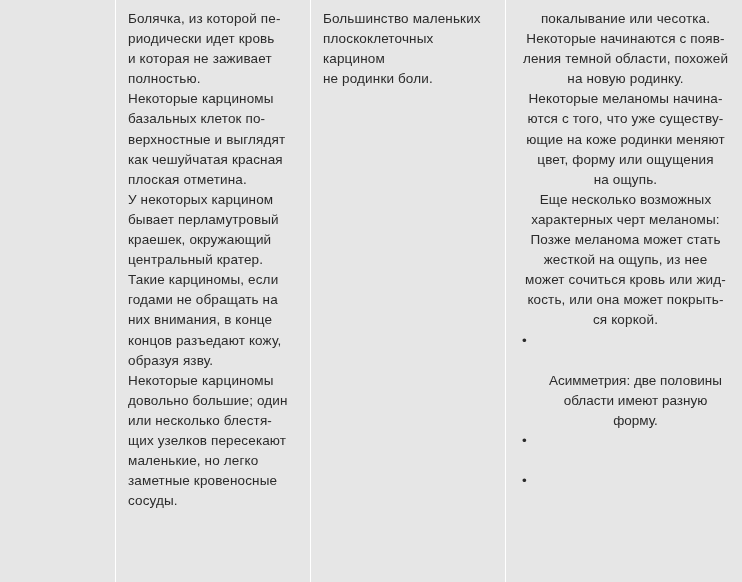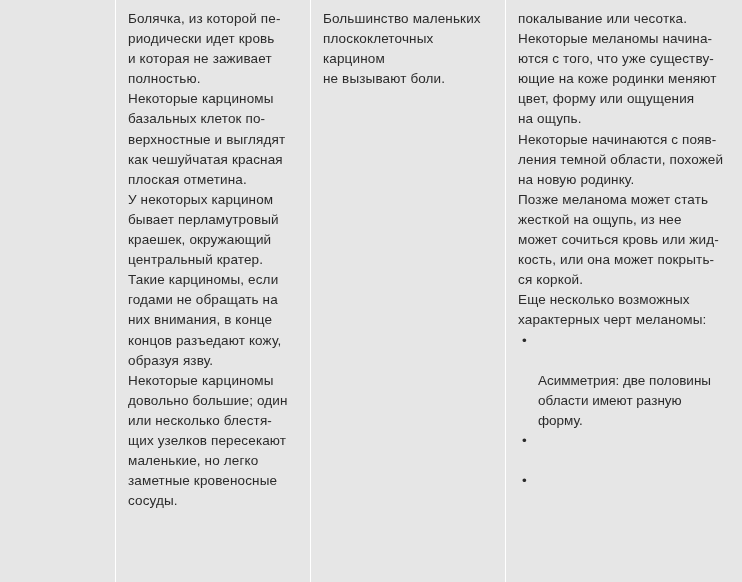--- a/index.html
+++ b/index.html
@@ -35,21 +35,21 @@
     align-self: stretch;
   }
   .col {
     background: #e6e6e6;
     box-sizing: border-box;
     padding: 9px 10px 0 12px;
     overflow: hidden;
   }
   .col-1 { width: 194px; flex: 0 0 194px; }
   .col-2 { width: 194px; flex: 0 0 194px; }
-  .col-3 { width: 237px; flex: 0 0 237px; }
+  .col-3 { width: 237px; flex: 0 0 237px; text-align: center; }
 
   .para {
     margin: 0;
     font-size: 13.5px;
     line-height: 20.1px;
     letter-spacing: 0.01em;
     white-space: pre-line;
     -webkit-font-smoothing: none;
   }
   .bullets {
@@ -108,42 +108,42 @@
 маленькие, но легко
 заметные кровеносные
 сосуды.</p>
   </div>
 
   <div class="divider"></div>
 
   <div class="col col-2">
     <p class="para">Большинство маленьких
 плоскоклеточных карцином
-не вызывают боли.</p>
+не родинки боли.</p>
   </div>
 
   <div class="divider"></div>
 
   <div class="col col-3">
     <p class="para">покалывание или чесотка.</p>
+    <p class="para">Некоторые начинаются с появ-
+ления темной области, похожей
+на новую родинку.</p>
     <p class="para">Некоторые меланомы начина-
 ются с того, что уже существу-
 ющие на коже родинки меняют
 цвет, форму или ощущения
 на ощупь.</p>
-    <p class="para">Некоторые начинаются с появ-
-ления темной области, похожей
-на новую родинку.</p>
+    <p class="para">Еще несколько возможных
+характерных черт меланомы:</p>
     <p class="para">Позже меланома может стать
 жесткой на ощупь, из нее
 может сочиться кровь или жид-
 кость, или она может покрыть-
 ся коркой.</p>
-    <p class="para">Еще несколько возможных
-характерных черт меланомы:</p>
 
     <ul class="bullets">
       <li class="bullet-item">
         <span class="dot">•</span>
         <span>Асимметрия: две половины
 области имеют разную
 форму.</span>
       </li>
       <li class="bullet-item">
         <span class="dot">•</span>

